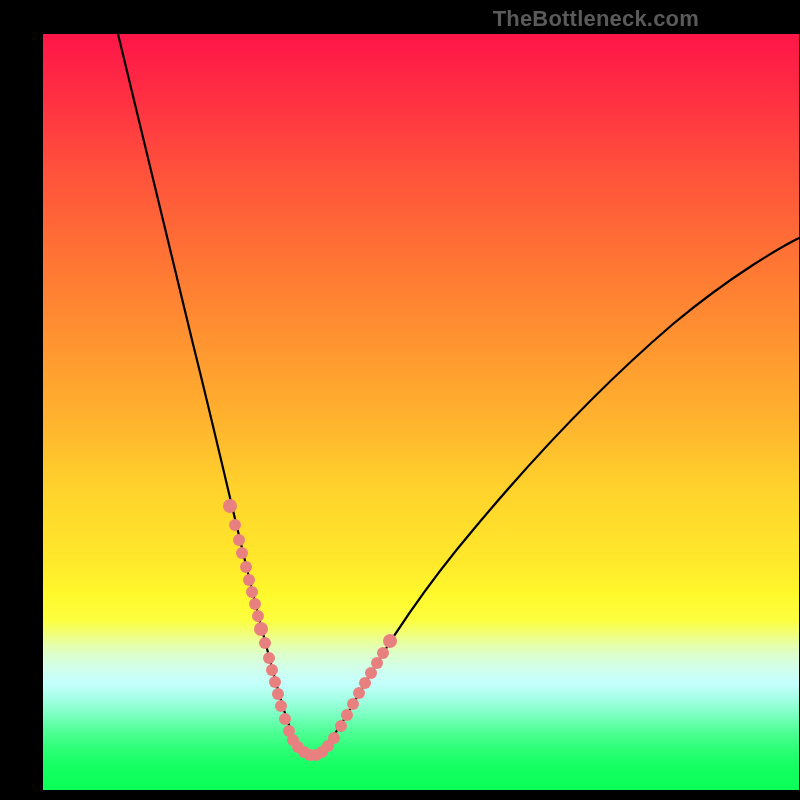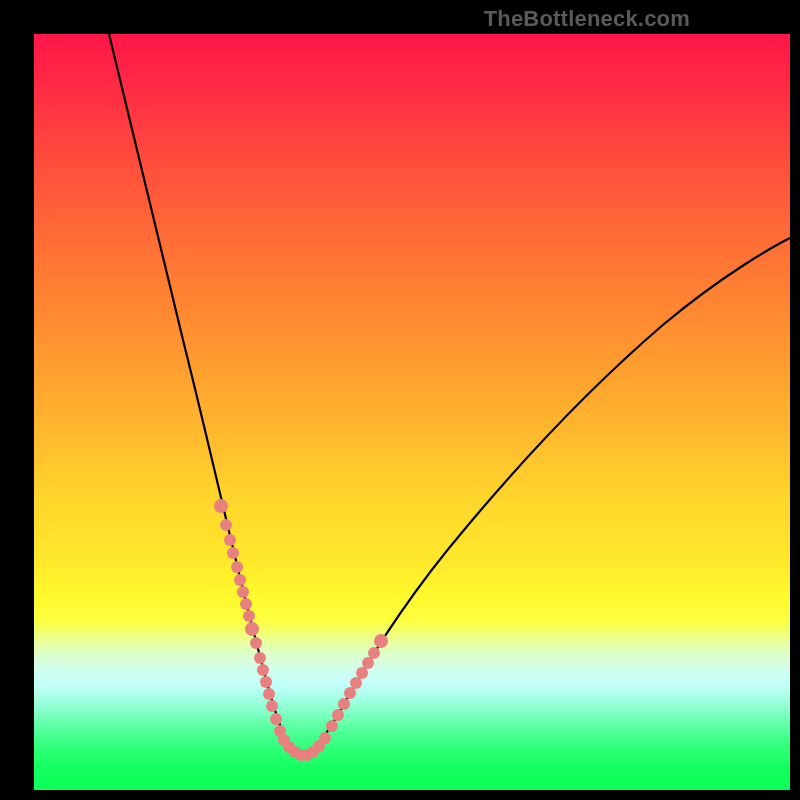--- a/index.html
+++ b/index.html
@@ -6,21 +6,21 @@
     margin: 0;
     padding: 0;
     width: 800px;
     height: 800px;
     background: #000;
     font-family: Arial, Helvetica, sans-serif;
     overflow: hidden;
   }
   .frame {
     position: absolute;
-    left: 0;
+    left: 9px;
     top: 0;
     width: 700px;
     height: 800px;
     background: #000;
   }
   .plot {
     position: absolute;
     left: 34px;
     top: 34px;
     width: 756px;

